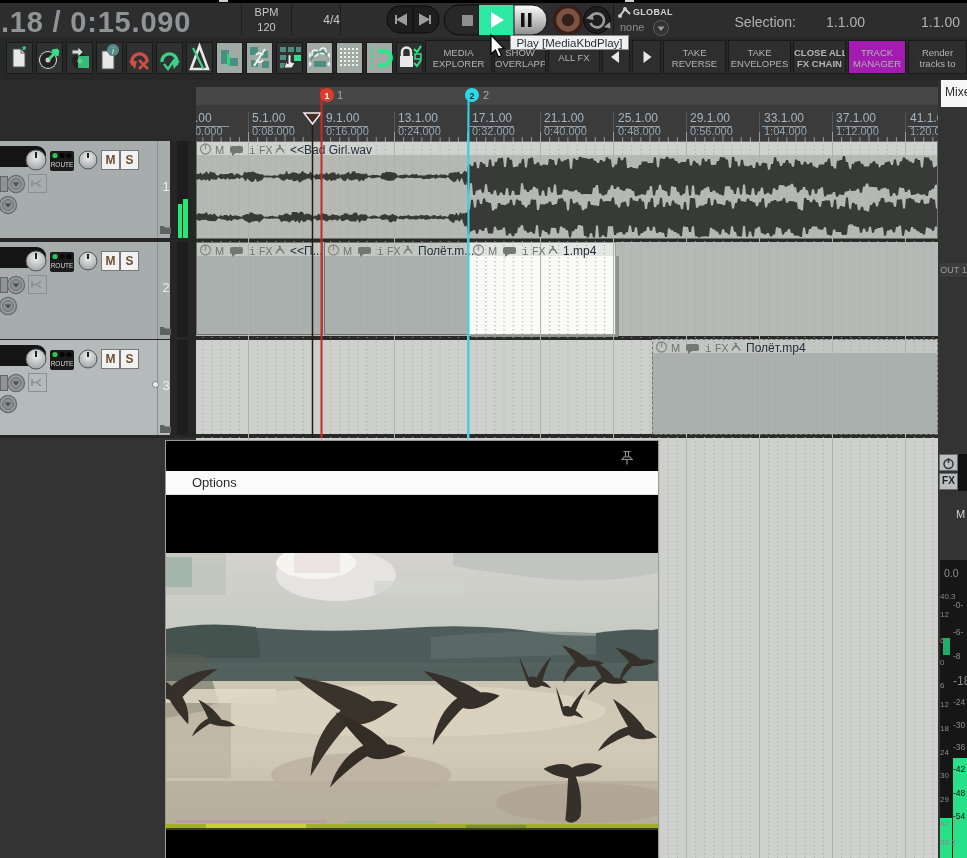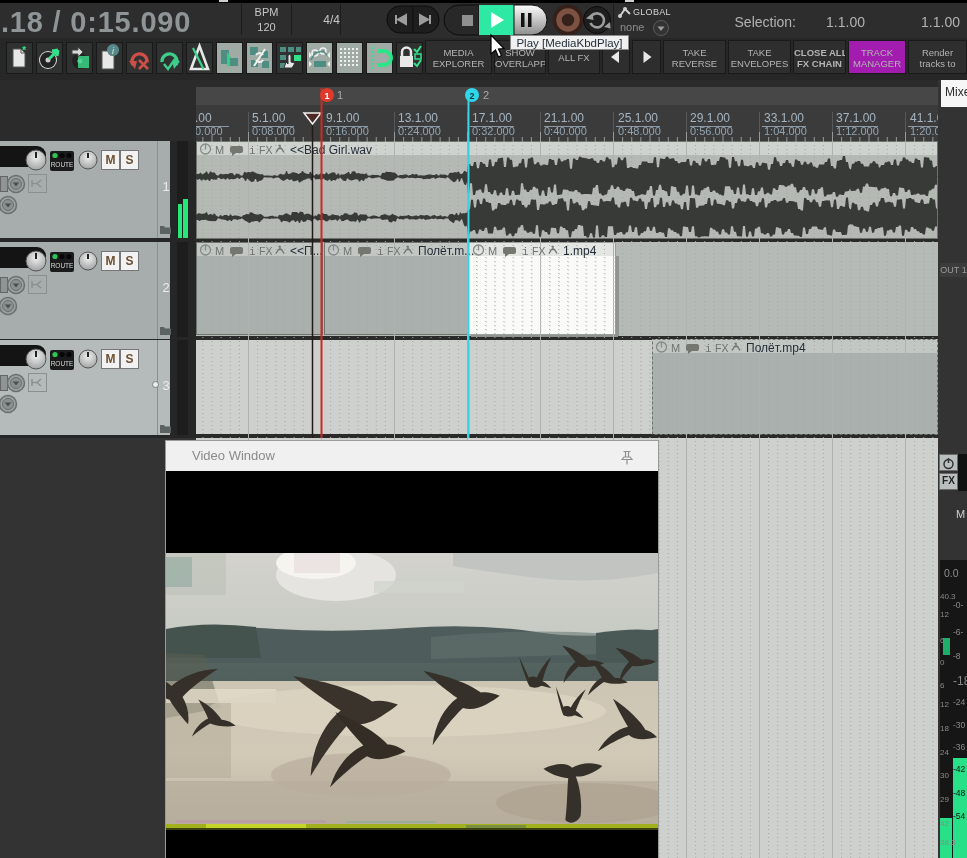--- a/index.html
+++ b/index.html
@@ -42,21 +42,21 @@
       </linearGradient>
     </defs>
 </svg>
 
 <div class="abs" style="left:613px;top:3px;width:1px;height:35px;background:#1c1c1c"></div>
 <svg class="abs" style="left:618px;top:6px" width="16" height="12" viewBox="0 0 16 12">
     <path d="M2,10 L7,3 L12,8" stroke="#cfcfcf" stroke-width="2" fill="none"></path>
     <circle cx="7" cy="3" r="2" fill="#cfcfcf"></circle>
     <circle cx="2" cy="10" r="2" fill="#cfcfcf"></circle>
   </svg>
-<div class="abs" style="left:633px;top:7px;color:#d4d4d4;font-size:9px;font-weight:normal;letter-spacing:0.3px">GLOBAL</div>
+<div class="abs" style="left:633px;top:7px;color:#d4d4d4;font-size:9px;font-weight:bold;letter-spacing:0.3px">GLOBAL</div>
 <div class="abs" style="left:620px;top:21px;color:#8d8d8d;font-size:11px">none</div>
 <svg class="abs" style="left:652px;top:19px" width="18" height="18" viewBox="0 0 18 18">
     <circle cx="9" cy="9" r="7.5" fill="#333" stroke="#5c5c5c"></circle>
     <path d="M5.5,7.5 h7 l-3.5,4.5 Z" fill="#9c9c9c"></path>
   </svg>
 <div class="abs" style="left:686px;top:14px;width:110px;color:#b2b2b2;font-size:14px;text-align:right">Selection:</div>
 <div class="abs" style="left:785px;top:14px;width:80px;color:#b2b2b2;font-size:14px;text-align:right">1.1.00</div>
 <div class="abs" style="left:880px;top:14px;width:80px;color:#b2b2b2;font-size:14px;text-align:right">1.1.00</div>
 
 <div class="abs" style="left:0;top:38px;width:967px;height:42px;background:#272727"></div>
@@ -467,26 +467,26 @@
   </svg>
 <div class="abs" style="left:152px;top:381px;width:7px;height:7px;border:1.5px solid #7a8080;border-radius:50%;background:#e8ecec"></div>
 <div class="abs" style="left:177px;top:141px;width:11px;height:97px;background:#1d1d1d"></div>
 <div class="abs" style="left:178px;top:204px;width:4px;height:34px;background:#25e878"></div>
 <div class="abs" style="left:183px;top:199px;width:5px;height:39px;background:#25e878"></div>
 <div class="abs" style="left:177px;top:242px;width:11px;height:95px;background:#1d1d1d"></div>
 <div class="abs" style="left:177px;top:340px;width:11px;height:95px;background:#1d1d1d"></div>
 <div class="abs" style="left:0;top:438px;width:196px;height:420px;background:#333333"></div>
 
 <div class="abs" style="left:165px;top:440px;width:494px;height:418px;background:#000;border:1px solid #9a9a9a;border-bottom:none">
-    <div style="position:absolute;left:0;top:0;width:492px;height:30px;background:#f0f0f0;color:#8a8a8a;font-size:13px;line-height:30px;padding-left:26px">Video Window</div>
     <svg style="position:absolute;left:452px;top:8px" width="18" height="18" viewBox="0 0 18 18">
       <g stroke="#909090" fill="none" stroke-width="1.2">
         <path d="M5.5,2.5 h7 M7.5,2.5 v5.5 M10.5,2.5 v5.5 M4,10.5 l2,-2.5 h6 l2,2.5 Z M9,10.5 v5"></path>
       </g>
     </svg>
+    <div style="position:absolute;left:0;top:30px;width:492px;height:24px;background:#fbfbfb;color:#2a2a2a;font-size:13px;line-height:24px;padding-left:26px;border-bottom:1px solid #e0e0e0">Options</div>
     <svg style="position:absolute;left:0px;top:112px" width="492" height="277" viewBox="0 0 492 277">
       <defs>
         <linearGradient id="sky" x1="0" y1="0" x2="0" y2="1">
           <stop offset="0" stop-color="#d4d3cd"></stop>
           <stop offset="1" stop-color="#c5c8c2"></stop>
         </linearGradient>
         <linearGradient id="fld" x1="0" y1="0" x2="0" y2="1">
           <stop offset="0" stop-color="#cdc5b3"></stop>
           <stop offset="0.5" stop-color="#d2c9b7"></stop>
           <stop offset="1" stop-color="#bdb4a2"></stop>

